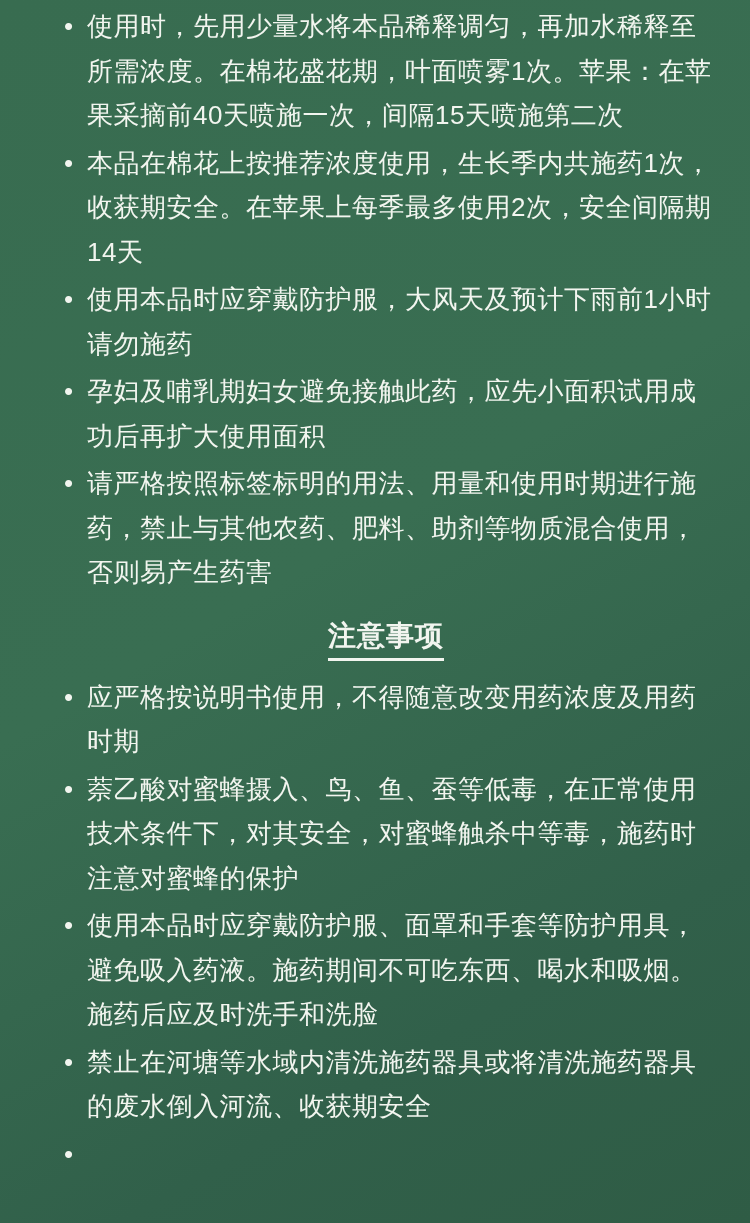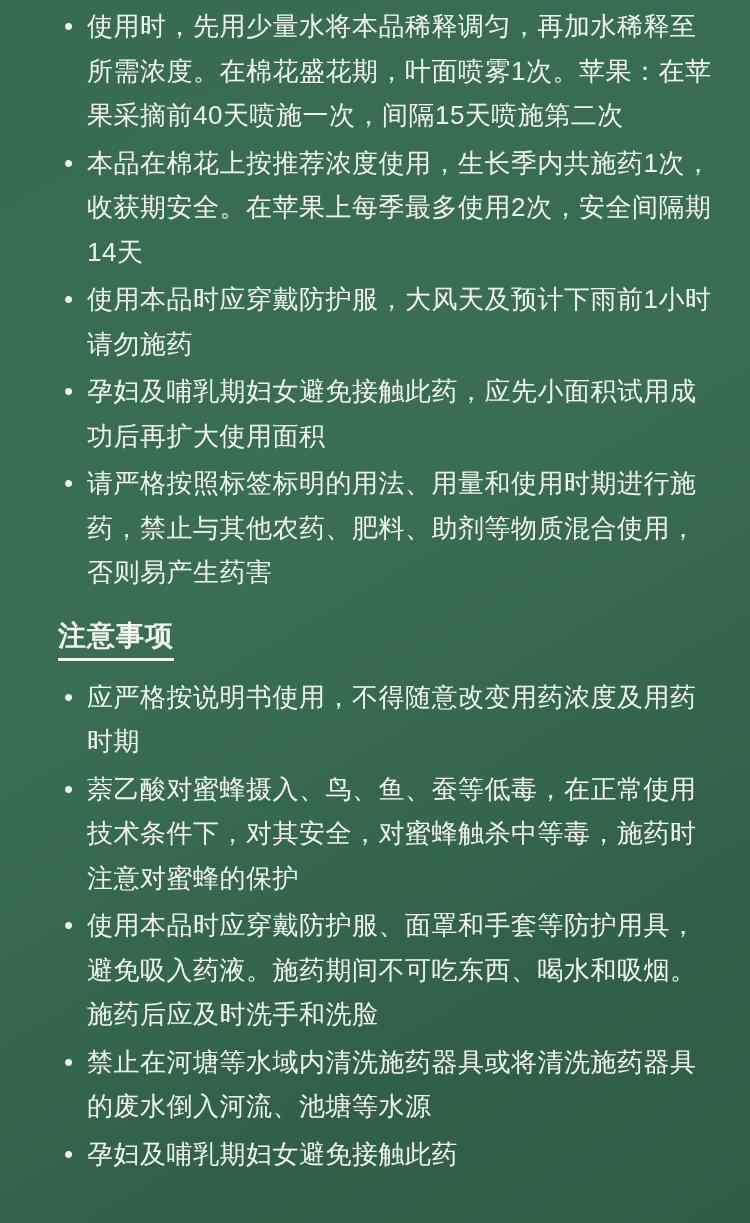--- a/index.html
+++ b/index.html
@@ -46,20 +46,21 @@
     font-size: 28px;
     font-weight: bold;
     letter-spacing: 1px;
     color: #f2f5ef;
     border-bottom: 3px solid #f2f5ef;
     padding-bottom: 3px;
     margin: 0;
   }
   .heading-wrap {
     margin: 22px 0 14px 0;
+    text-align: center;
   }
 </style>
 </head>
 <body>
 
 <div class="content">
 
   <ul class="bullet-list">
     <li>
       <span class="dot">•</span>
@@ -95,21 +96,20 @@
     <li>
       <span class="dot">•</span>
       <span>萘乙酸对蜜蜂摄入、鸟、鱼、蚕等低毒，在正常使用技术条件下，对其安全，对蜜蜂触杀中等毒，施药时注意对蜜蜂的保护</span>
     </li>
     <li>
       <span class="dot">•</span>
       <span>使用本品时应穿戴防护服、面罩和手套等防护用具，避免吸入药液。施药期间不可吃东西、喝水和吸烟。施药后应及时洗手和洗脸</span>
     </li>
     <li>
       <span class="dot">•</span>
-      <span>禁止在河塘等水域内清洗施药器具或将清洗施药器具的废水倒入河流、池塘等水源</span>
+      <span>禁止在河塘等水域内清洗施药器具或将清洗施药器具的废水倒入河流、收获期安全</span>
     </li>
     <li>
       <span class="dot">•</span>
-      <span>孕妇及哺乳期妇女避免接触此药</span>
     </li>
   </ul>
 
 </div>
 
 </body></html>

